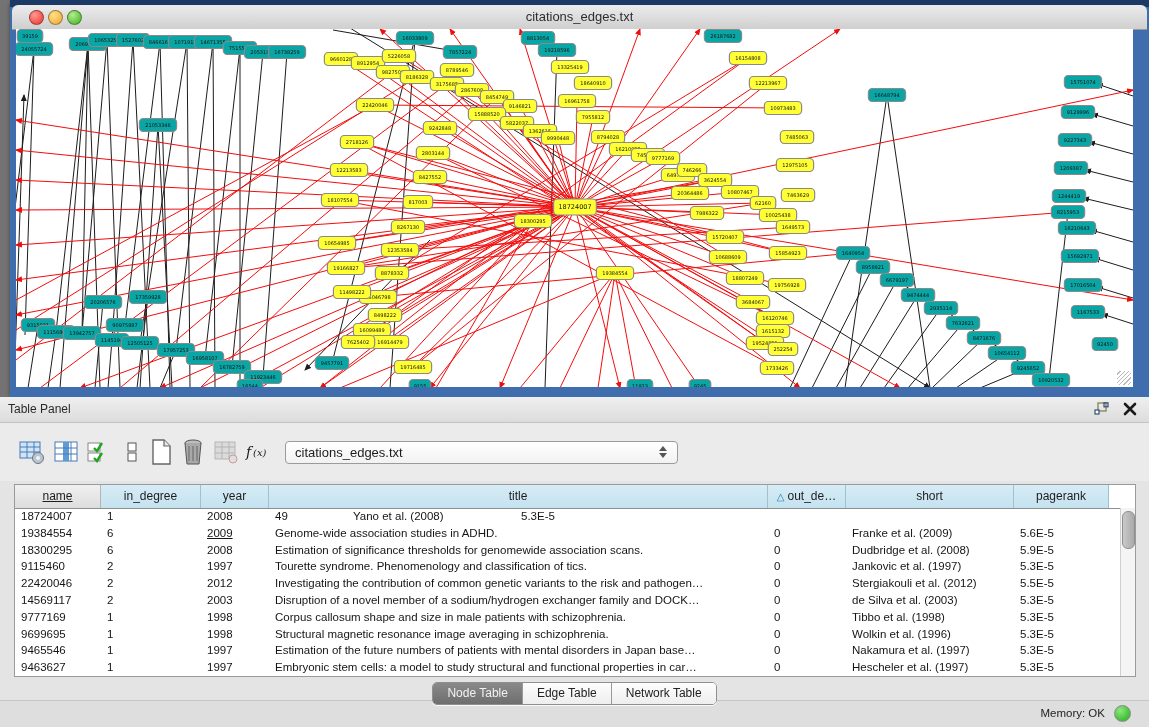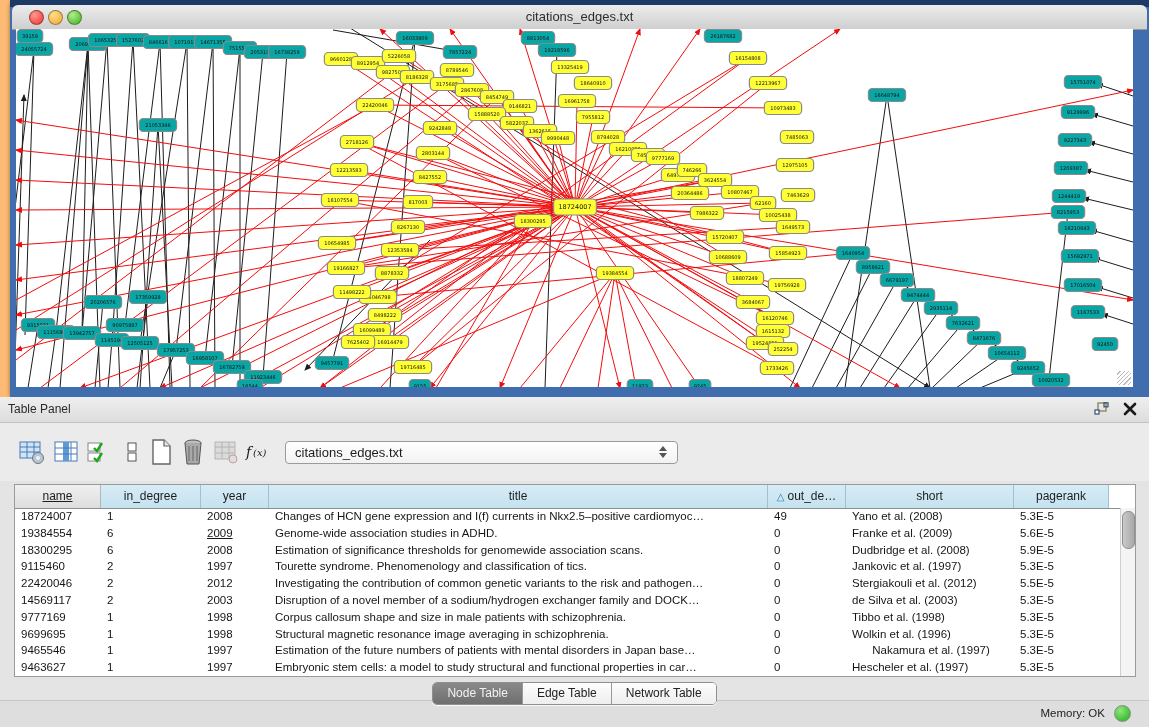--- a/index.html
+++ b/index.html
@@ -1,17 +1,17 @@
 <!DOCTYPE html>
 <html><head>
 <meta charset="utf-8">
 <style>
   html,body{margin:0;padding:0;}
   body{font-family:"Liberation Sans",sans-serif;background:#e2e2e2;}
-  #screen{position:relative;width:1149px;height:727px;overflow:hidden;background:#fdba74;}
+  #screen{position:relative;width:1149px;height:727px;overflow:hidden;background:#737373;}
 
   
   #net-window{position:absolute;left:10px;top:0;width:1139px;height:397px;background:#3f6dad;border-radius:6px 6px 0 0;box-shadow:0 0 4px rgba(0,0,0,.4);}
   #net-topstrip{position:absolute;left:0;top:0;width:100%;height:7px;background:#1d3a66;}
   #net-titlebar{position:absolute;left:2px;top:5px;width:1135px;height:24px;border-radius:6px 6px 0 0;
     background:linear-gradient(#ececec,#cfcfcf);border-bottom:1px solid #9a9a9a;}
   .traffic{position:absolute;top:5px;width:13px;height:13px;border-radius:50%;border:1px solid rgba(0,0,0,.35);}
   #tl-close{left:17px;background:radial-gradient(circle at 35% 30%,#ff9a92,#f3504a 70%);}
   #tl-min{left:36px;background:radial-gradient(circle at 35% 30%,#ffe08a,#f5b64a 70%);}
   #tl-zoom{left:55px;background:radial-gradient(circle at 35% 30%,#b6eb8f,#5fc43e 70%);}
@@ -863,21 +863,20 @@
           <div class="th" style="width: 499px;"><span>title</span></div>
           <div class="th" style="width: 78px;"><span class="sort-tri">△</span><span>out_de…</span></div>
           <div class="th" style="width: 168px;"><span>short</span></div>
           <div class="th" style="width: 95px;"><span>pagerank</span></div>
         </div>
       <div id="tbody">
           <div class="tr">
             <div class="td" style="width: 86px;">18724007</div>
             <div class="td" style="width: 100px;">1</div>
             <div class="td" style="width: 68px;">2008</div>
-            <div class="td" style="width: 499px;">Changes of HCN gene expression and I(f) currents in Nkx2.5–positive cardiomyoc…</div>
             <div class="td" style="width: 78px;">49</div>
             <div class="td" style="width: 168px;">Yano et al. (2008)</div>
             <div class="td" style="width: 95px;">5.3E-5</div>
           </div>
           <div class="tr">
             <div class="td" style="width: 86px;">19384554</div>
             <div class="td" style="width: 100px;">6</div>
             <div class="td" style="width: 68px; text-decoration: underline;">2009</div>
             <div class="td" style="width: 499px;">Genome-wide association studies in ADHD.</div>
             <div class="td" style="width: 78px;">0</div>
@@ -937,21 +936,21 @@
             <div class="td" style="width: 78px;">0</div>
             <div class="td" style="width: 168px;">Wolkin et al. (1996)</div>
             <div class="td" style="width: 95px;">5.3E-5</div>
           </div>
           <div class="tr">
             <div class="td" style="width: 86px;">9465546</div>
             <div class="td" style="width: 100px;">1</div>
             <div class="td" style="width: 68px;">1997</div>
             <div class="td" style="width: 499px;">Estimation of the future numbers of patients with mental disorders in Japan base…</div>
             <div class="td" style="width: 78px;">0</div>
-            <div class="td" style="width: 168px; text-align: center;">Nakamura et al. (1997)</div>
+            <div class="td" style="width: 168px;">Nakamura et al. (1997)</div>
             <div class="td" style="width: 95px;">5.3E-5</div>
           </div>
           <div class="tr">
             <div class="td" style="width: 86px;">9463627</div>
             <div class="td" style="width: 100px;">1</div>
             <div class="td" style="width: 68px;">1997</div>
             <div class="td" style="width: 499px;">Embryonic stem cells: a model to study structural and functional properties in car…</div>
             <div class="td" style="width: 78px;">0</div>
             <div class="td" style="width: 168px;">Hescheler et al. (1997)</div>
             <div class="td" style="width: 95px;">5.3E-5</div>

